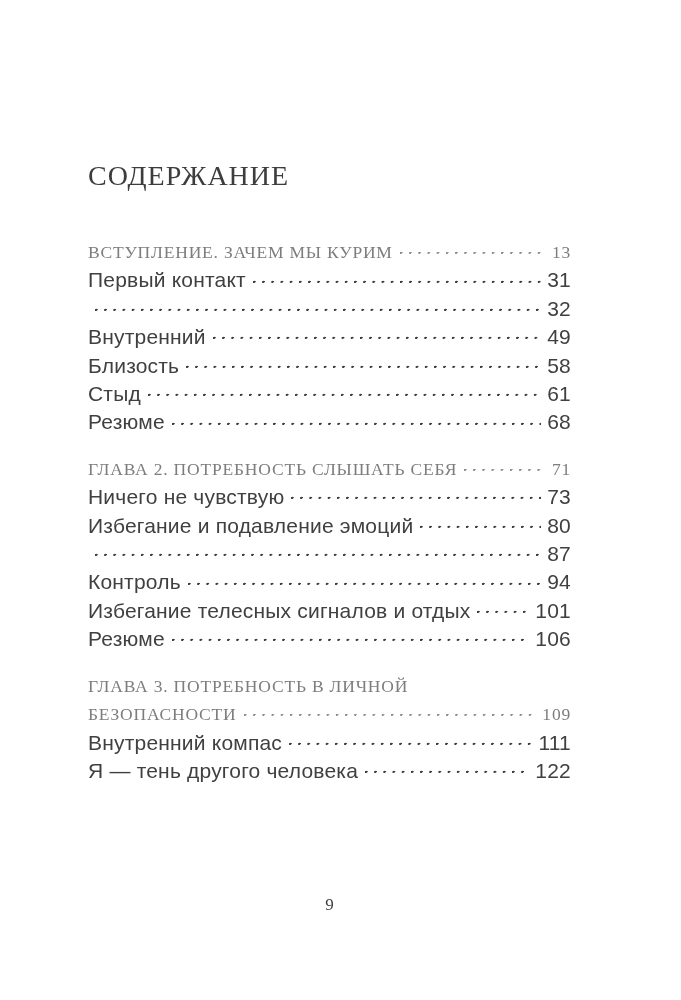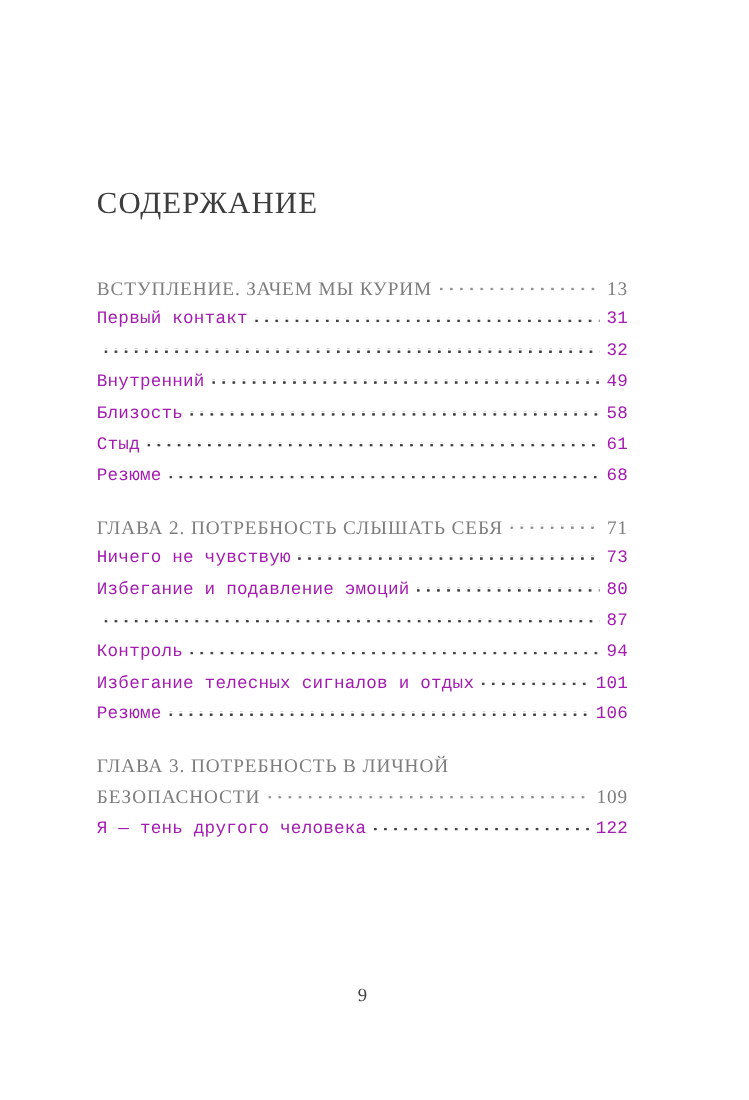--- a/index.html
+++ b/index.html
@@ -10,21 +10,21 @@
     font-family: "Liberation Sans", sans-serif;
   }
   .page {
     position: relative;
     width: 681px; height: 1000px;
     background: #ffffff;
     overflow: hidden;
   }
   .content {
     position: absolute;
-    left: 88px; top: 170px;
+    left: 88px; top: 160px;
     width: 483px;
   }
   .title {
     font-family: "Liberation Serif", "DejaVu Serif", serif;
     font-weight: 400;
     font-size: 28px;
     line-height: 32px;
     letter-spacing: 1px;
     color: #3d3d3d;
     margin: 0 0 46px 0;
@@ -38,23 +38,23 @@
   }
   .chapter .label,
   .chapter .pagenum {
     font-family: "Liberation Serif", "DejaVu Serif", serif;
     font-size: 17.5px;
     color: #7d7d7d;
     letter-spacing: 0.8px;
   }
   .section .label,
   .section .pagenum {
-    font-family: Liberation Mono, monospace;
-    font-size: 16px;
-    color: #a21caf;
+    font-family: Liberation Sans, sans-serif;
+    font-size: 21px;
+    color: #404040;
     letter-spacing: 0.2px;
   }
   .label { white-space: nowrap; }
   .leader {
     flex: 1 1 auto;
     height: 4px;
     margin-left: 7px;
     margin-right: 6px;
     background-image: radial-gradient(circle at 1.2px 2.8px, #3f3f3f 1.15px, rgba(0,0,0,0) 1.35px);
     background-repeat: repeat-x;
@@ -182,20 +182,27 @@
             <span class="label">ГЛАВА 3. ПОТРЕБНОСТЬ В ЛИЧНОЙ</span>
           </div>
           <div class="row">
             <span class="label">БЕЗОПАСНОСТИ</span>
             <span class="leader"></span>
             <span class="pagenum">109</span>
           </div>
         </div>
         <div class="entry section">
           <div class="row">
+            <span class="label">Внутренний компас</span>
+            <span class="leader"></span>
+            <span class="pagenum">111</span>
+          </div>
+        </div>
+        <div class="entry section">
+          <div class="row">
             <span class="label">Я — тень другого человека</span>
             <span class="leader"></span>
             <span class="pagenum">122</span>
           </div>
         </div>
       </div>
   </div>
   <div class="folio">9</div>
 </div>
 

